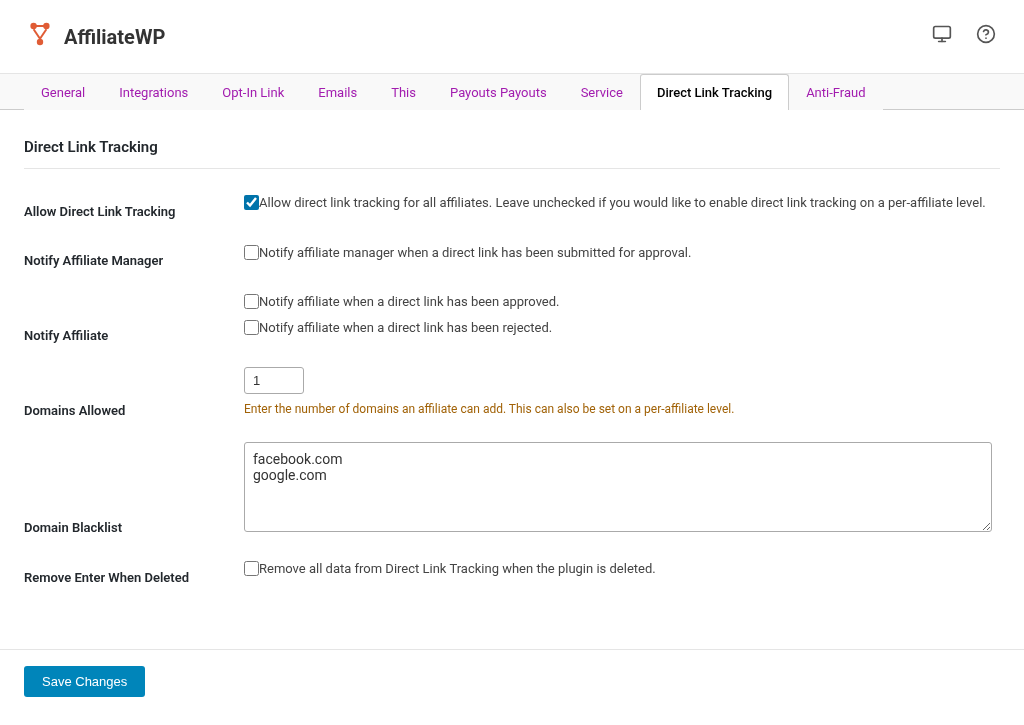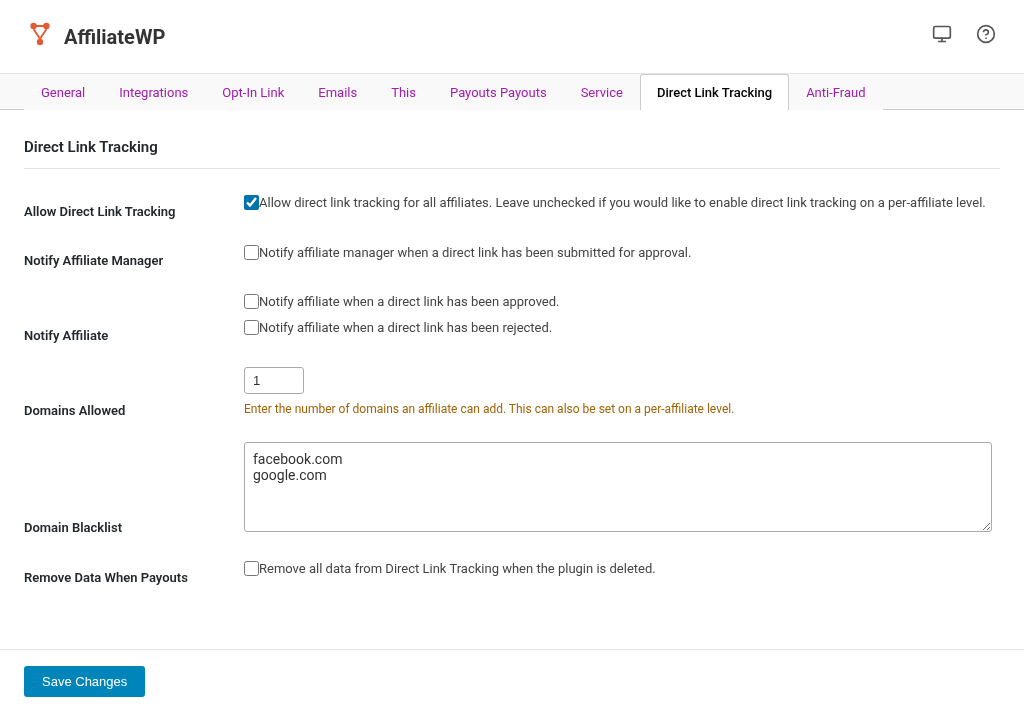--- a/index.html
+++ b/index.html
@@ -274,21 +274,21 @@
 
     <div class="setting-row">
       <div class="setting-label">Domain Blacklist</div>
       <div class="setting-control">
         <textarea class="domain-textarea" style="">facebook.com
 google.com</textarea>
       </div>
     </div>
 
     <div class="setting-row">
-      <div class="setting-label">Remove Data When Payouts</div>
+      <div class="setting-label">Remove Enter When Deleted</div>
       <div class="setting-control">
         <div class="checkbox-row">
           <input type="checkbox" id="remove-data" style="">
           <label class="checkbox-label" for="remove-data">Remove all data from Direct Link Tracking when the plugin is deleted.</label>
         </div>
       </div>
     </div>
 
   </div>
 

